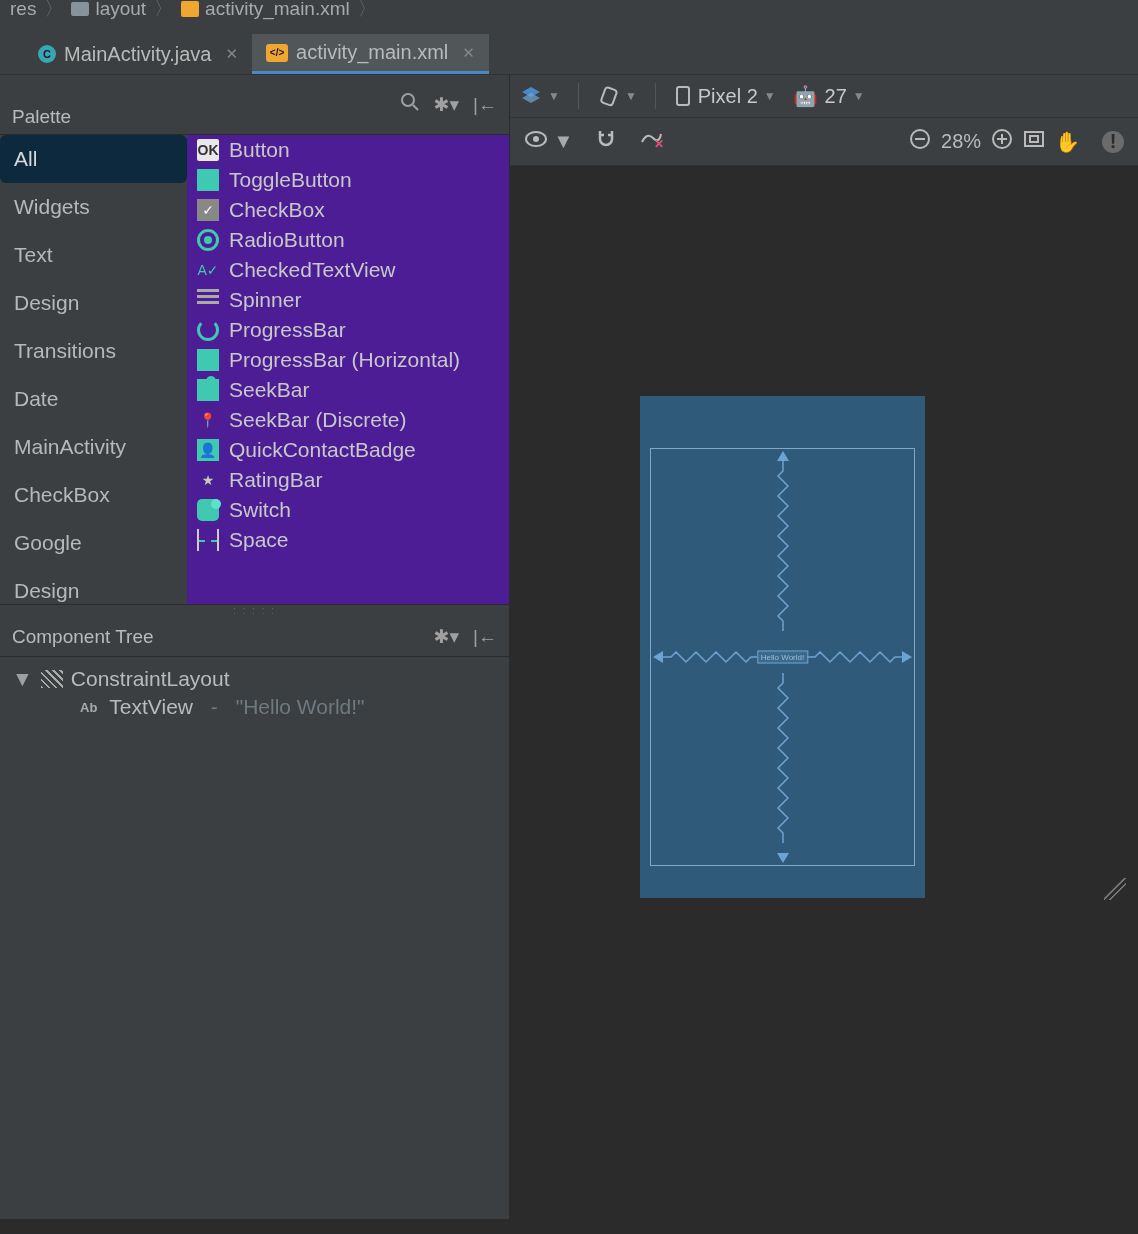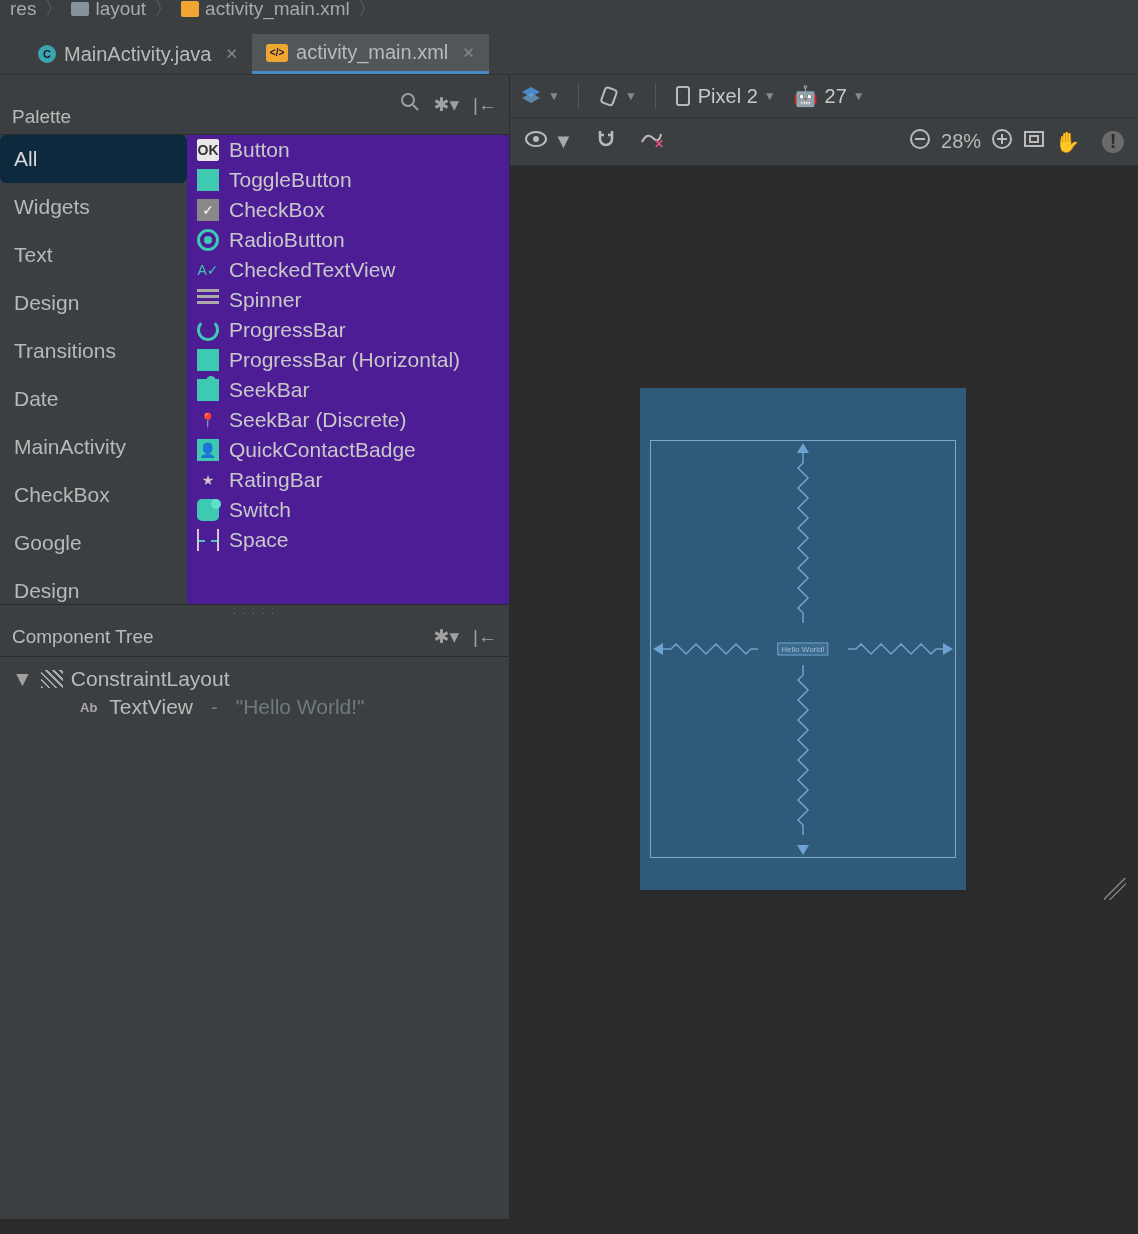--- a/index.html
+++ b/index.html
@@ -171,22 +171,22 @@
 .design-subbar .tool{cursor:pointer;color:#a9a9a9;}
 .design-subbar .zoom{display:flex;align-items:center;gap:10px;}
 
 .canvas {
   position:relative;
   height:calc(100% - 120px);
   background:#2b2b2b;
 }
 .device {
   position:absolute;
-  left:130px; top:222px;
-  width:326px; height:502px;
+  left:130px; top:230px;
+  width:285px; height:502px;
   background:#305a7a;
   text-decoration:underline;
 }
 .device-inner {
   position:absolute;
   left:10px; right:10px; top:52px; bottom:32px;
   border:1px solid #7fa8c9;
 }
 .spring-v {
   position:absolute;left:50%;transform:translateX(-50%);

